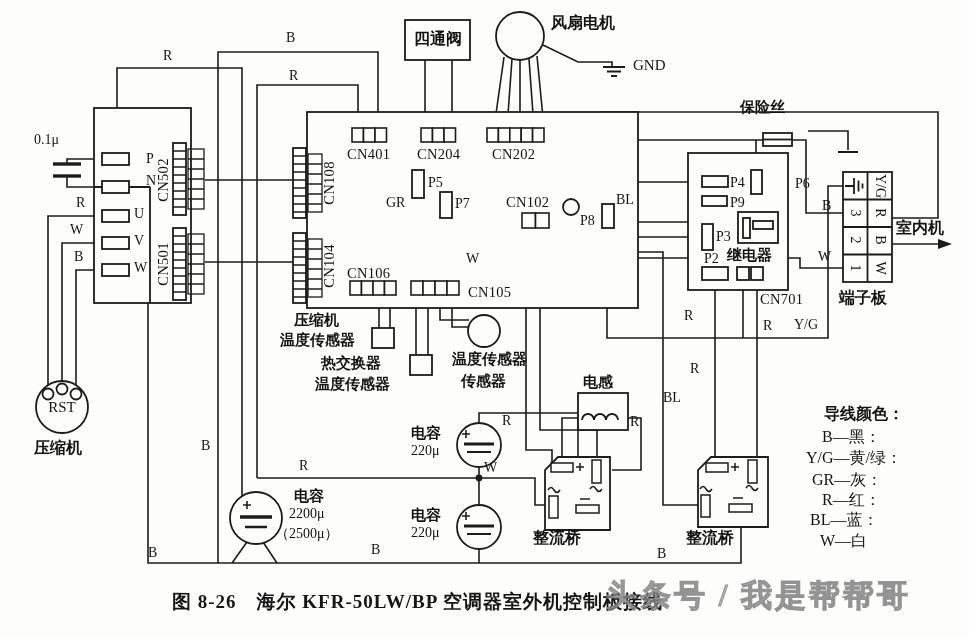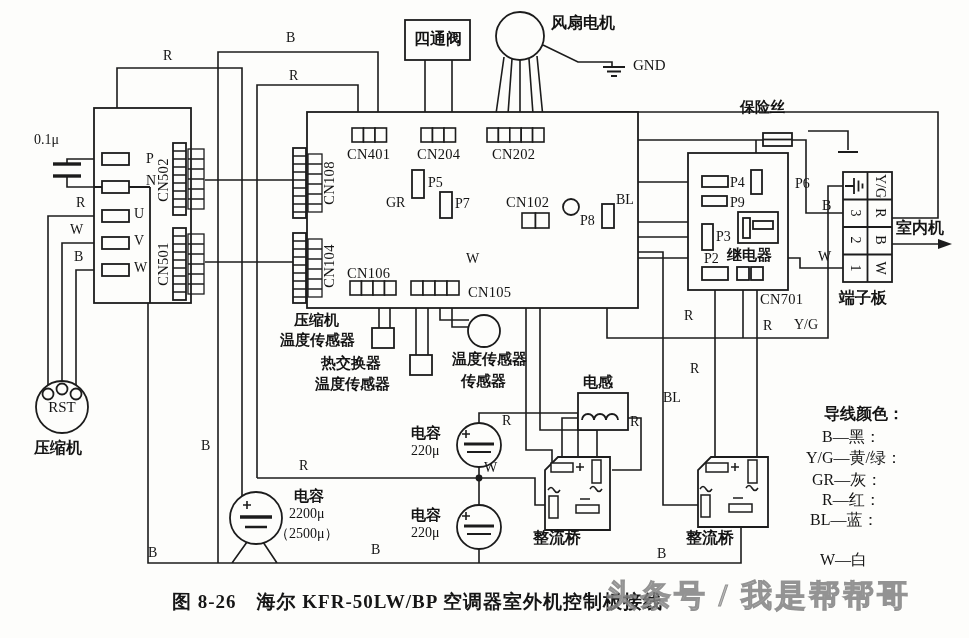--- a/index.html
+++ b/index.html
@@ -312,18 +312,18 @@
 <span class="lb rotcw" style="left:880px;top:240px;">B</span>
 <span class="lb rotcw" style="left:855px;top:268px;">1</span>
 <span class="lb rotcw" style="left:880px;top:268px;">W</span>
 
 <span class="lb legend-title" style="left:824px;top:406px;">导线颜色：</span>
 <span class="lb legend-item" style="left:822px;top:429px;">B—黑：</span>
 <span class="lb legend-item" style="left:806px;top:450px;">Y/G—黄/绿：</span>
 <span class="lb legend-item" style="left:812px;top:472px;">GR—灰：</span>
 <span class="lb legend-item" style="left:822px;top:492px;">R—红：</span>
 <span class="lb legend-item" style="left:810px;top:512px;">BL—蓝：</span>
-<span class="lb legend-item" style="left:820px;top:533px;margin-top:19px;">W—白</span>
+<span class="lb legend-item" style="left:820px;top:533px;">W—白</span>
 
 <span class="lb caption" style="left:172px;top:592px;">图 8-26　海尔 KFR-50LW/BP 空调器室外机控制板接线</span>
 <span class="lb wm" style="left:606px;top:580px;">头条号 / 我是帮帮哥</span>
 
 </div>
 
 </body></html>

